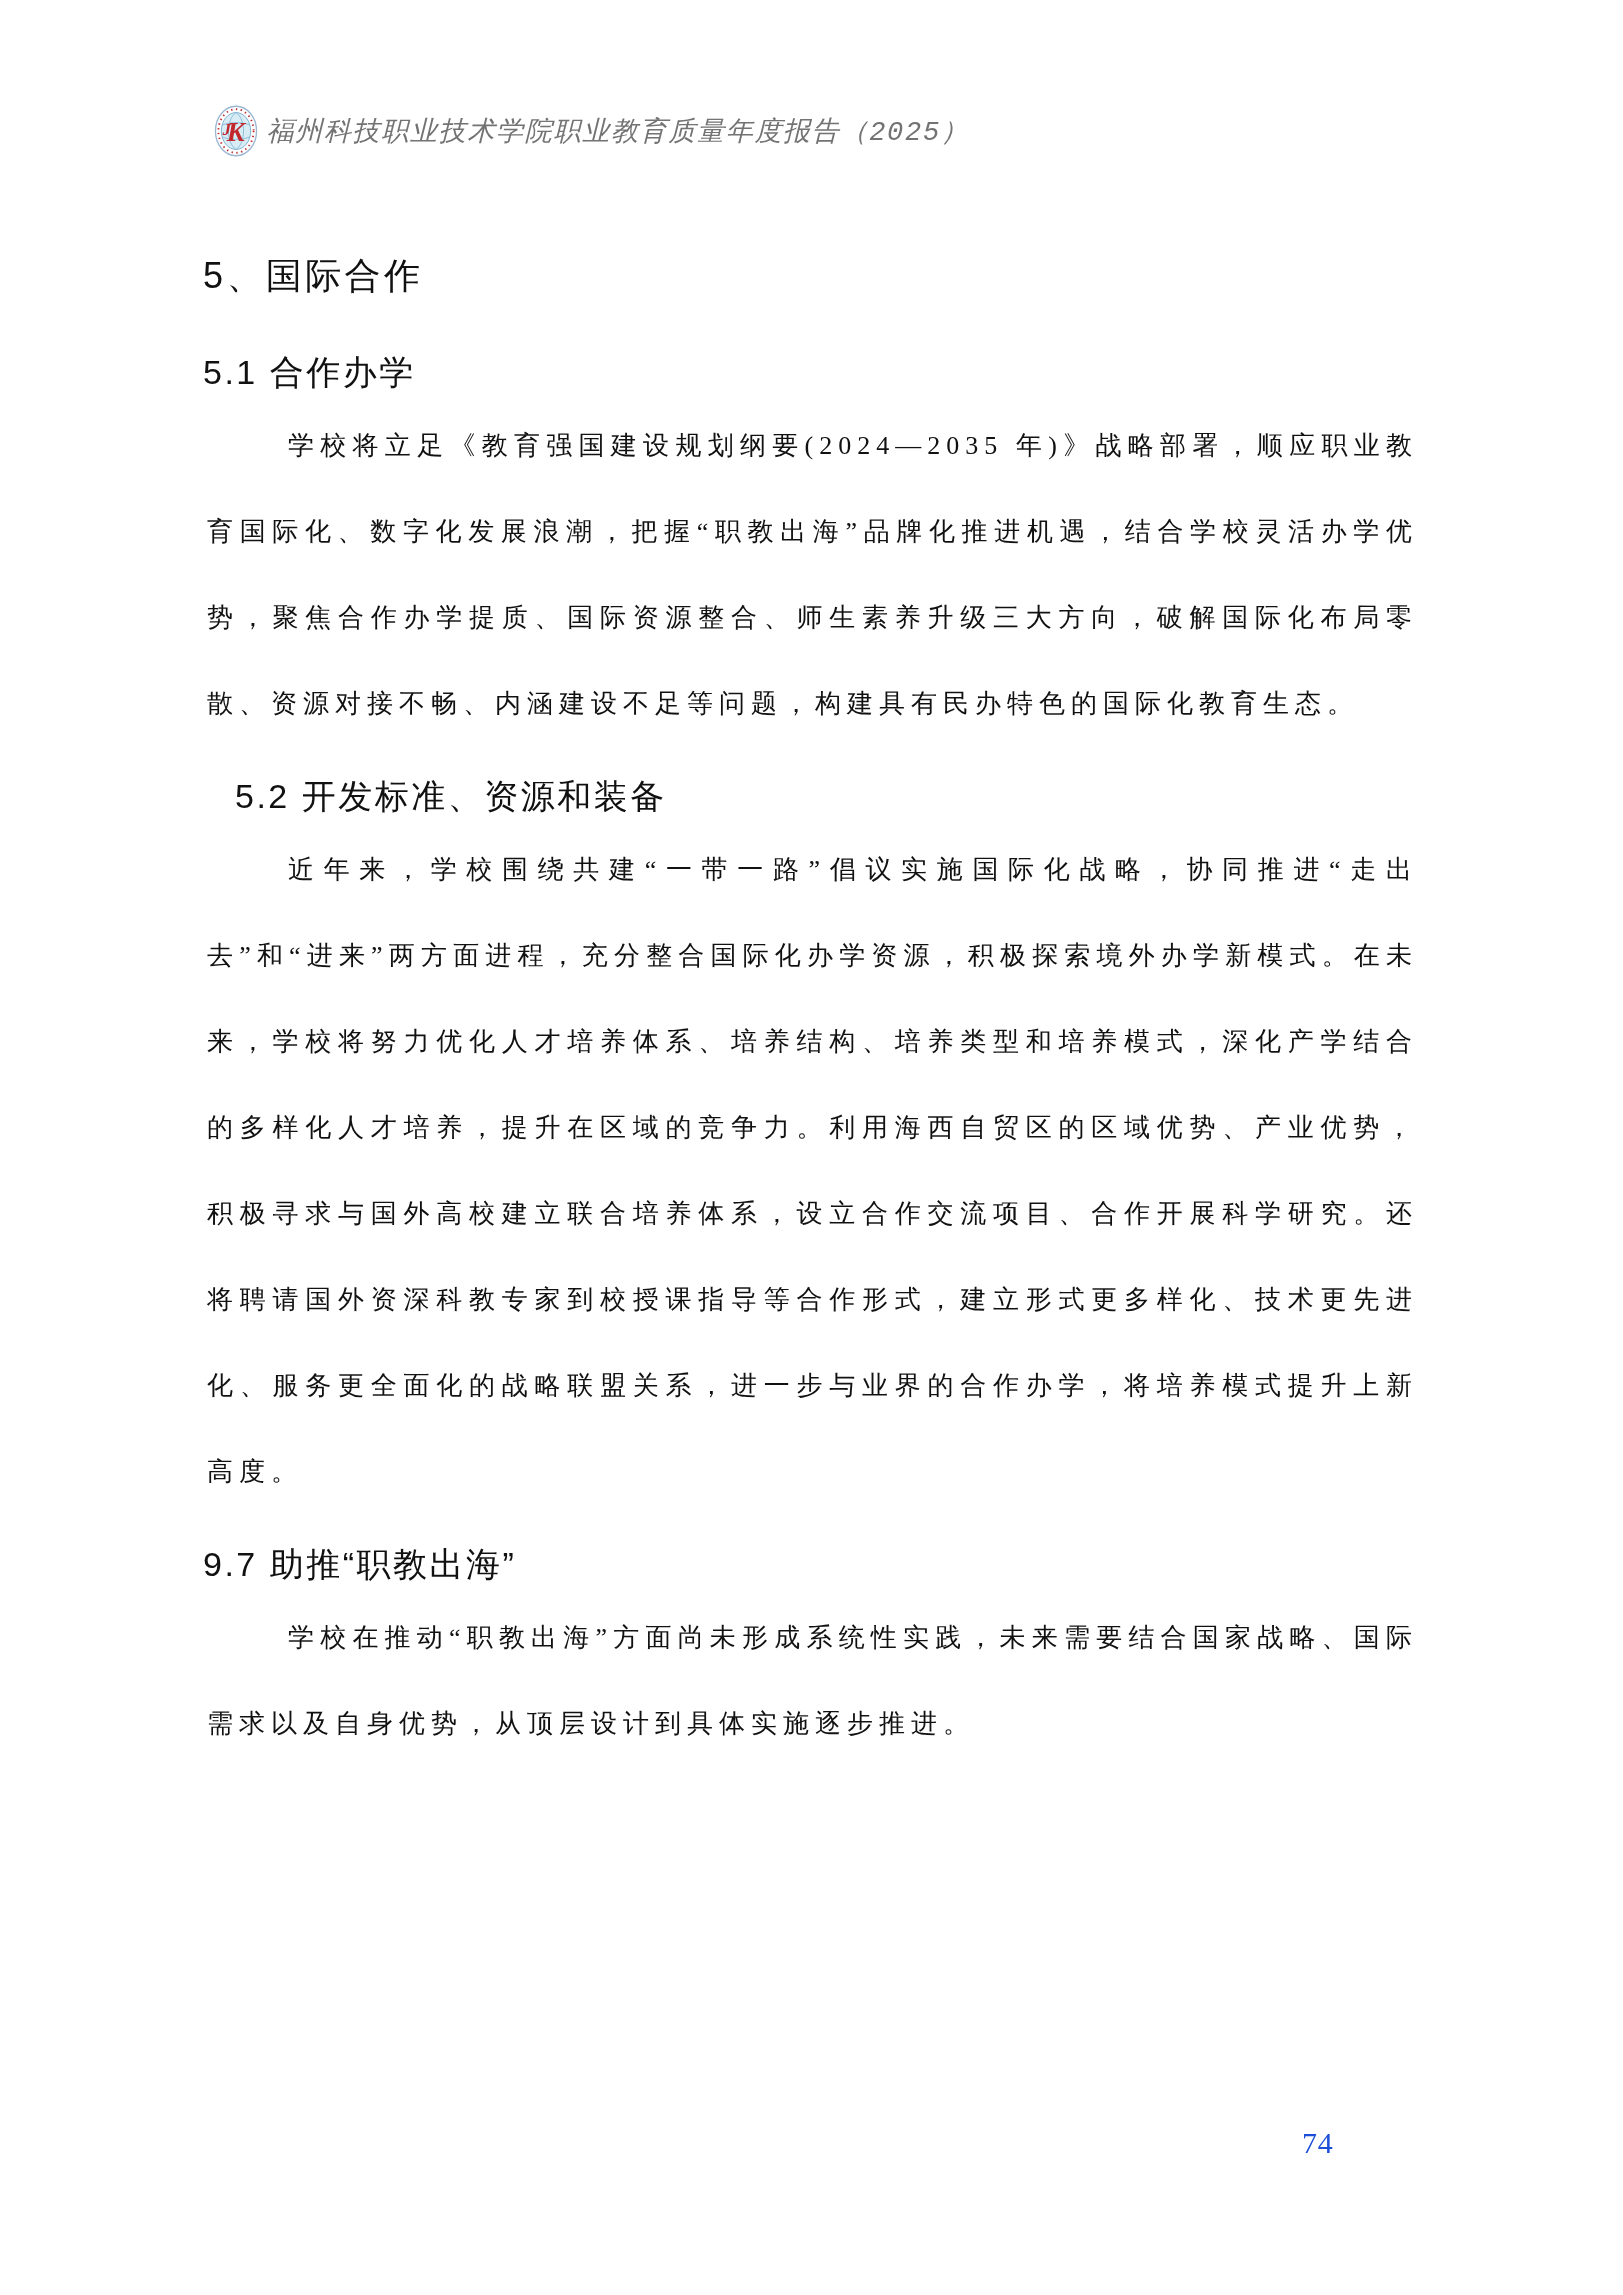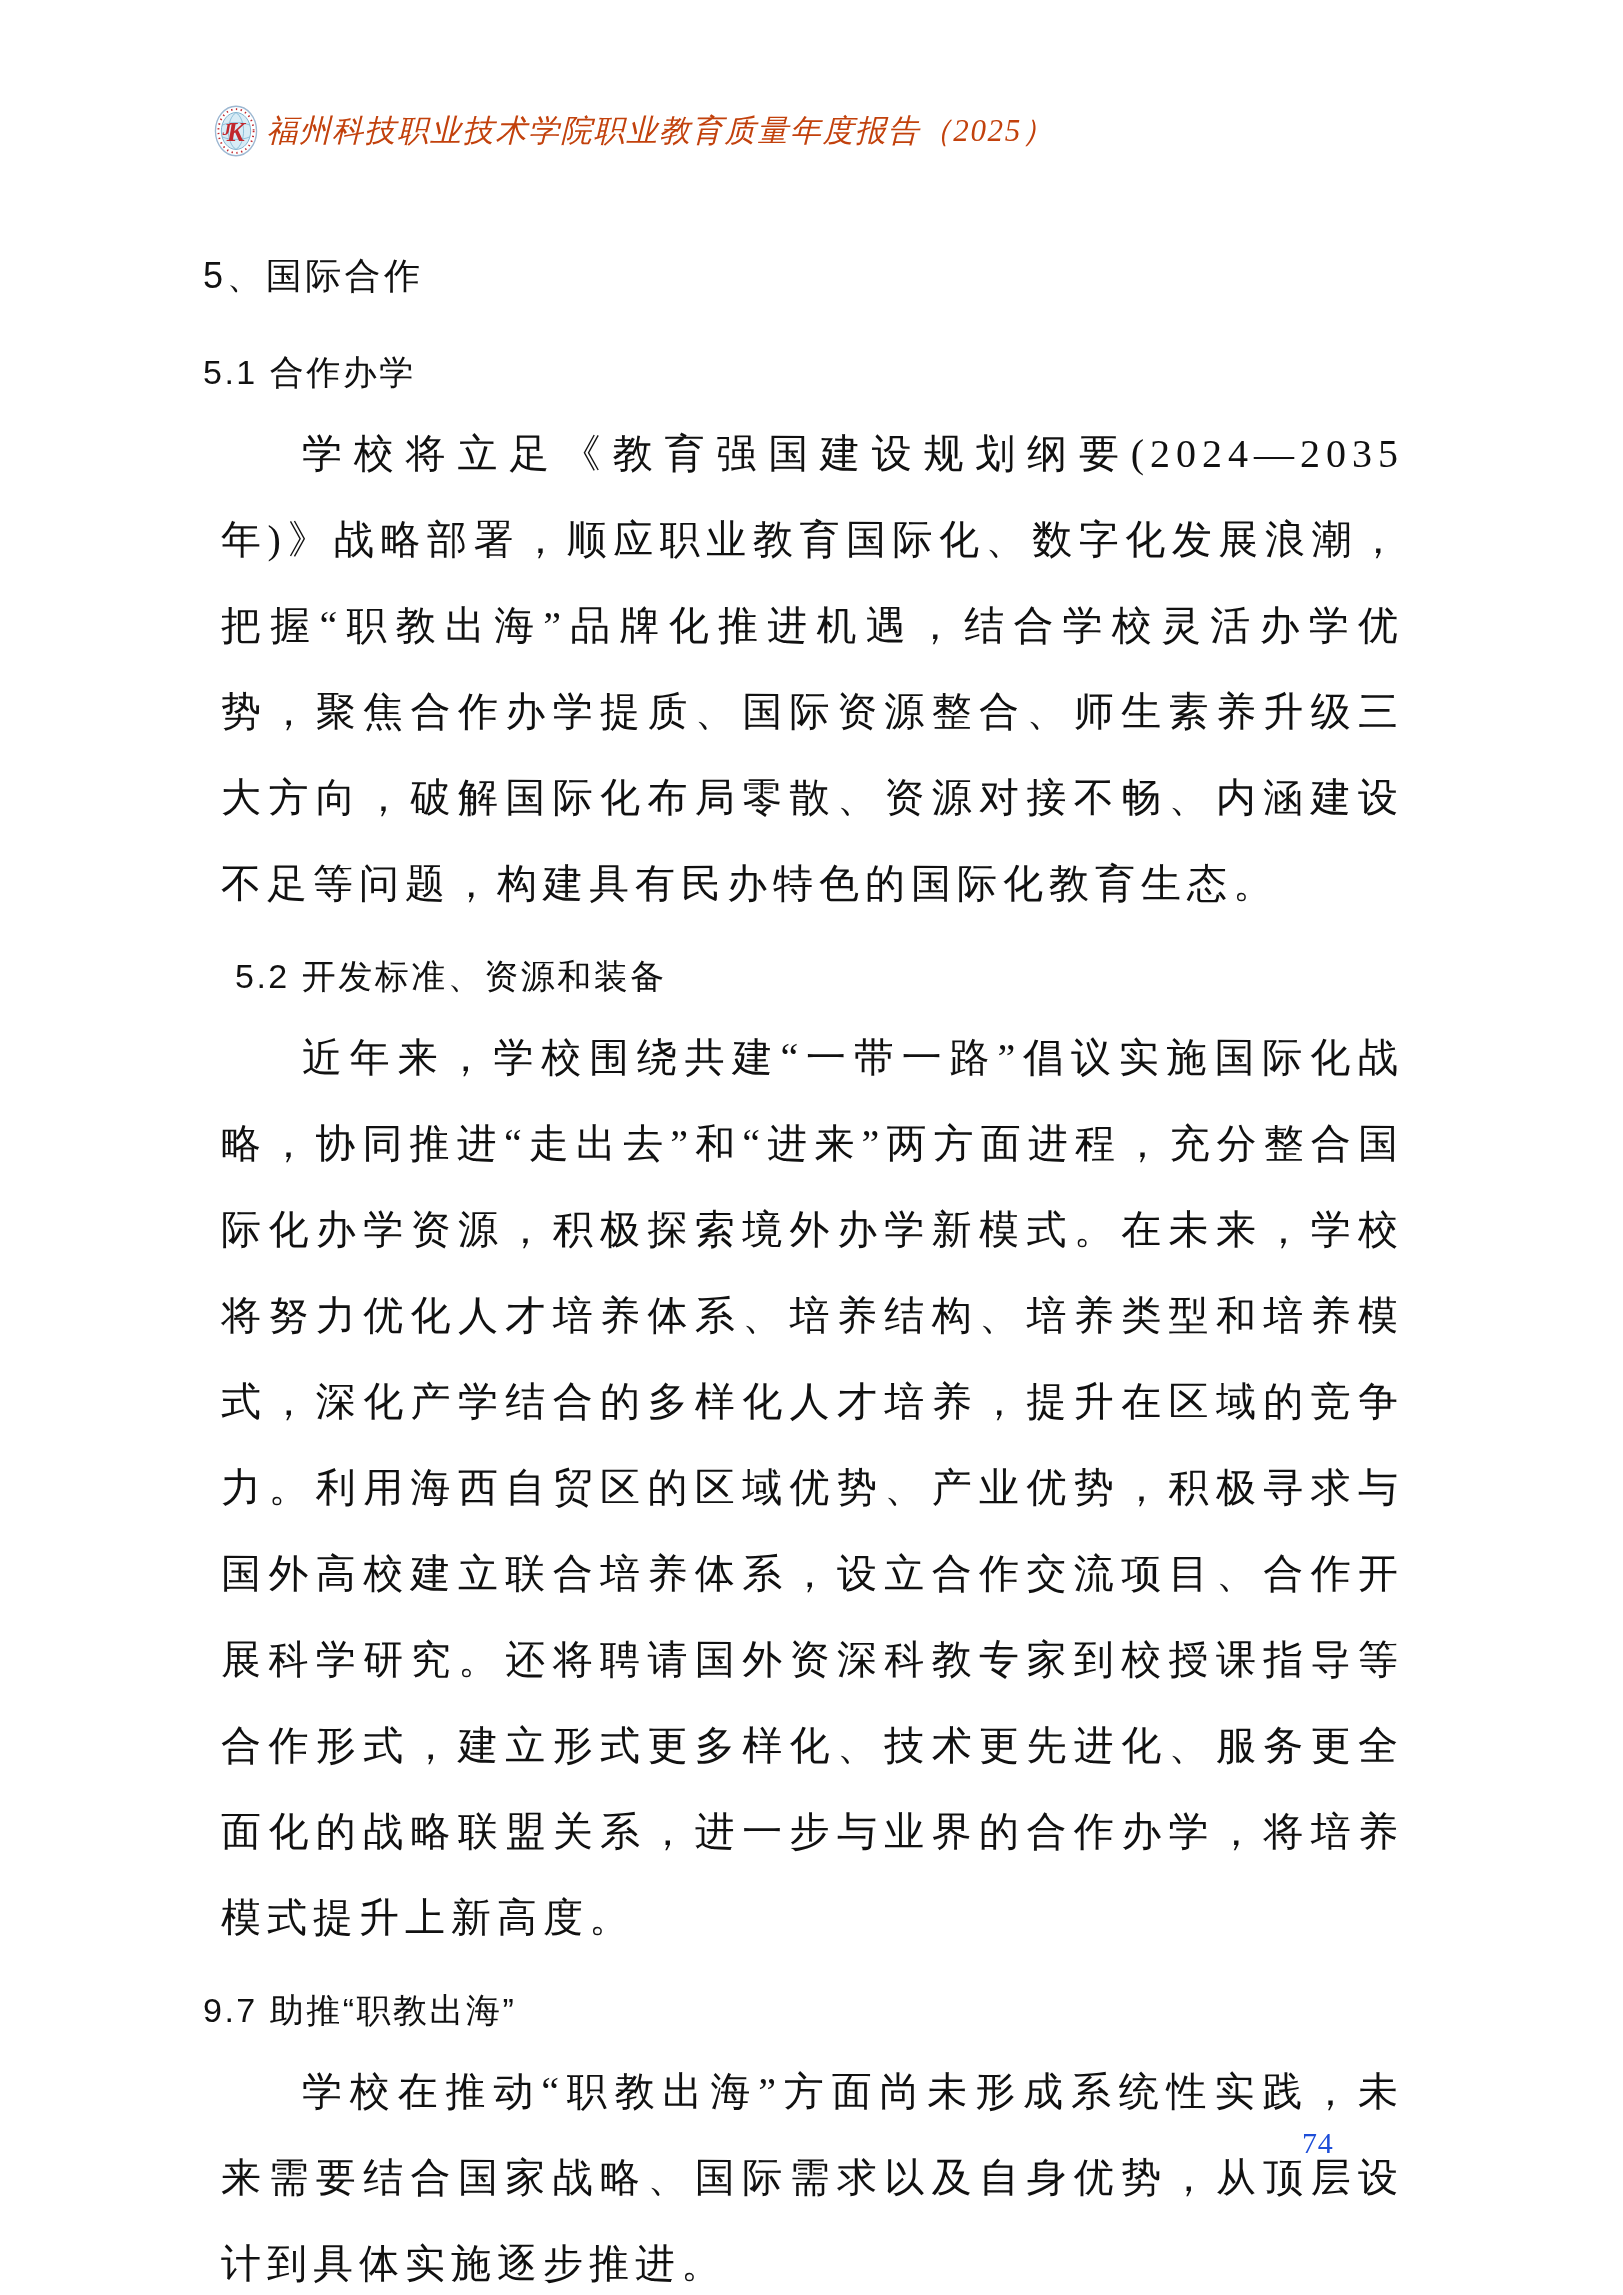--- a/index.html
+++ b/index.html
@@ -9,49 +9,50 @@
     background:#ffffff;
     color:#111;
     font-family:"Liberation Serif","DejaVu Serif",serif;
     overflow:hidden;
   }
   .doc-header{
     position:absolute;left:214px;top:105px;
     display:flex;align-items:center;gap:8.5px;
   }
   .header-title{
-    font-size:31px;
+    font-size:27px;
     font-style:italic;
     letter-spacing:1.7px;
-    color:#c2410c;
+    color:#737373;
     white-space:nowrap;
+    font-family:Liberation Mono, monospace;
   }
   .content{
     position:absolute;left:203px;top:254px;width:1219px;
   }
   .content h1{
     font-family:"Liberation Sans","DejaVu Sans",sans-serif;
     font-weight:400;
     font-size:36px;line-height:44px;
     letter-spacing:3.4px;
     margin:0 0 54px 0;
   }
   .content h2{
     font-family:"Liberation Sans","DejaVu Sans",sans-serif;
     font-weight:400;
     font-size:34px;line-height:41px;
     letter-spacing:2.5px;
     margin:29px 0 10px 0;
   }
   .content h2.h2-indent{margin-left:32px;}
   .content p{
-    font-size:40px;
+    font-size:26px;
     line-height:86px;
     letter-spacing:6px;
-    margin:18px;
+    margin:4px;
     text-align:justify;
     text-justify:inter-character;
     text-indent:81px;
   }
   .page-num{
     position:absolute;left:1302px;top:2126px;
     font-size:30px;letter-spacing:0.8px;color:#1d4ed8;
   }
   .logo-svg{display:block;}
 </style>

